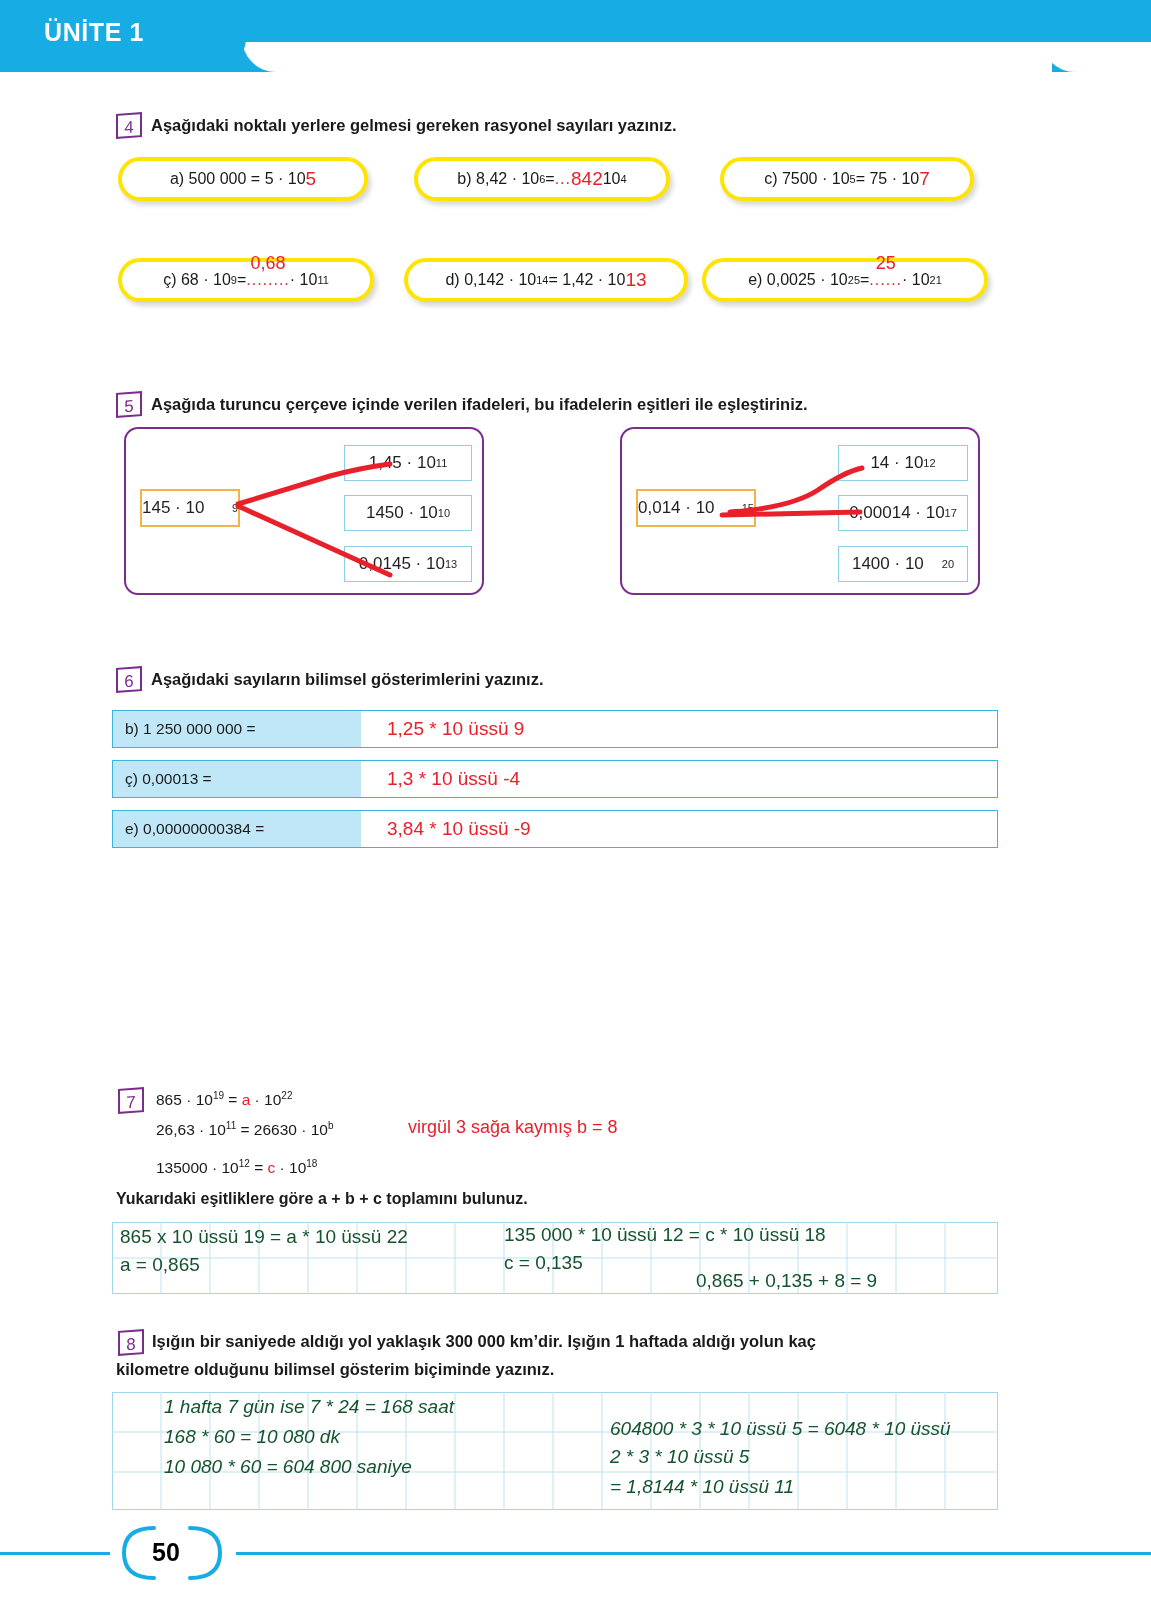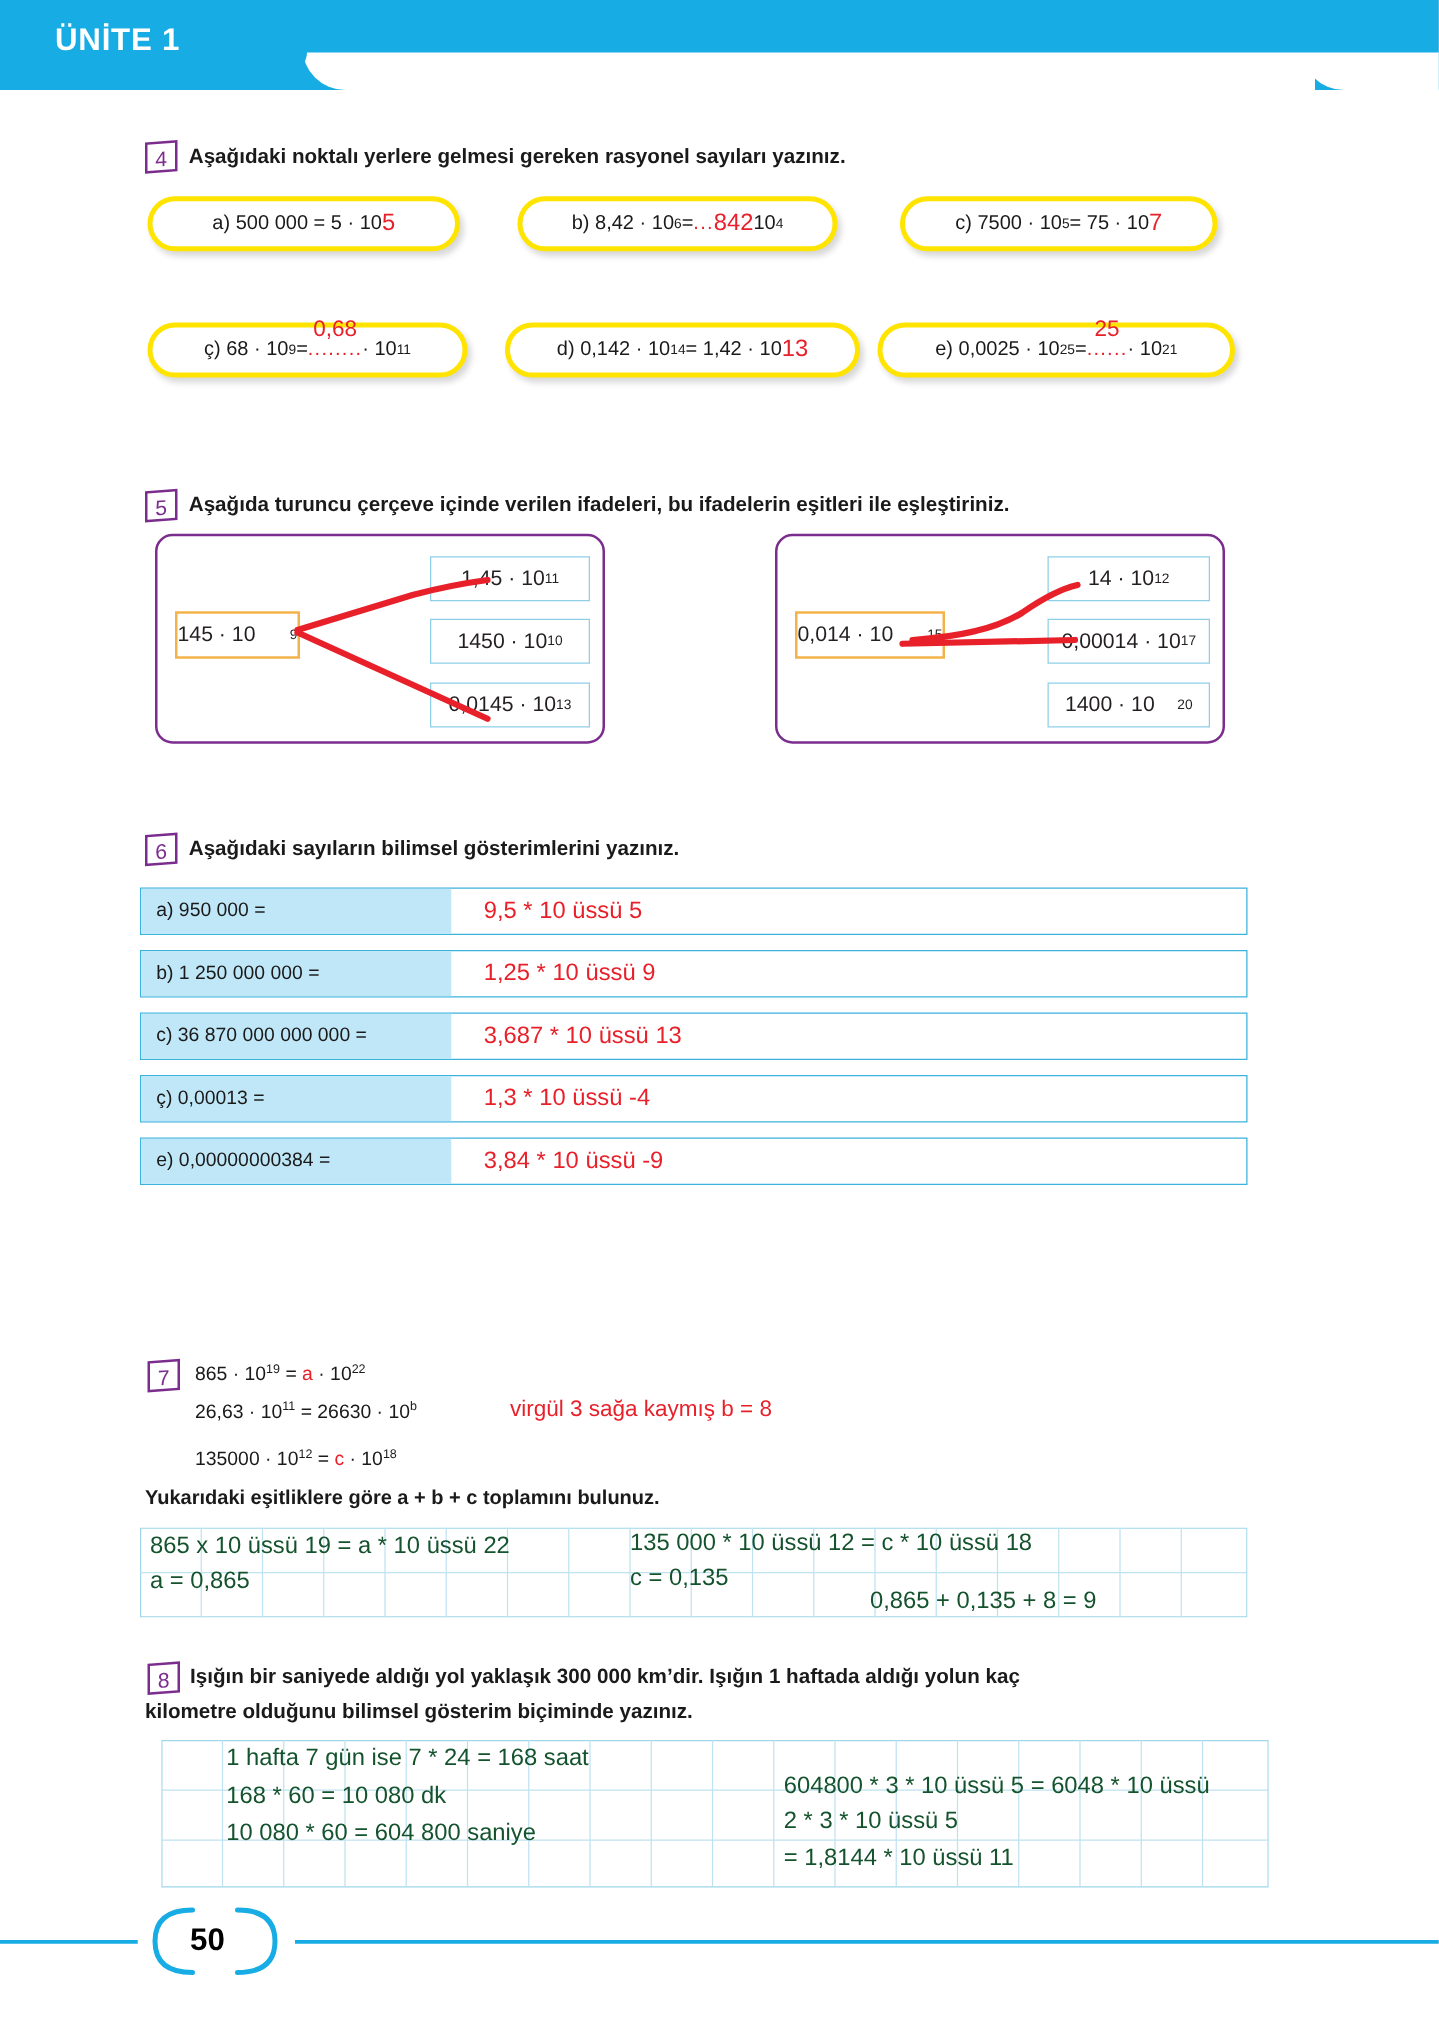--- a/index.html
+++ b/index.html
@@ -246,30 +246,22 @@
   <span>1400 · 10</span>
     <sup>20</sup>
 </div>
 
 <div class="qrow" style="left:116px; top:667px;">
   <span class="qnum">6</span><span class="qtext">Aşağıdaki sayıların bilimsel gösterimlerini yazınız.</span>
 </div>
 
 <div class="q6-table">
   <div class="q6-row">
-    <div class="q6-label">a) 950 000 =</div>
-    <div class="q6-value">9,5 * 10 üssü 5</div>
-  </div>
-  <div class="q6-row">
     <div class="q6-label">b) 1 250 000 000 =</div>
     <div class="q6-value">1,25 * 10 üssü 9</div>
-  </div>
-  <div class="q6-row">
-    <div class="q6-label">c) 36 870 000 000 000 =</div>
-    <div class="q6-value">3,687 * 10 üssü 13</div>
   </div>
   <div class="q6-row">
     <div class="q6-label">ç) 0,00013 =</div>
     <div class="q6-value">1,3 * 10 üssü -4</div>
   </div>
   <div class="q6-row">
     <div class="q6-label">e) 0,00000000384 =</div>
     <div class="q6-value">3,84 * 10 üssü -9</div>
   </div>
 </div>
@@ -319,21 +311,21 @@
   <div class="hand" style="left:392px; top:30px;">c = 0,135</div>
   <div class="hand" style="left:584px; top:48px;">0,865 + 0,135 + 8 = 9</div>
 </div>
 
 <div class="qrow" style="left:118px; top:1330px;">
   <span class="qnum">8</span>
 </div>
 <div class="qtext" style="position:absolute; left:152px; top:1332px; width:846px; text-align:justify;">Işığın bir saniyede aldığı yol yaklaşık 300 000 km’dir. Işığın 1 haftada aldığı yolun kaç</div>
 <div class="qtext" style="position:absolute; left:116px; top:1360px; width:880px;">kilometre olduğunu bilimsel gösterim biçiminde yazınız.</div>
 
-<div class="grid-area" style="left:129px; top:1392px; width:886px; height:130px;">
+<div class="grid-area" style="left:112px; top:1392px; width:886px; height:130px;font-style:italic;">
   <svg class="gridlines" width="886" height="118">
     <rect x="0.5" y="0.5" width="885" height="117" fill="#ffffff" stroke="#9fd6ea" stroke-width="1"></rect>
     <g stroke="#bfe2f0" stroke-width="1">
       <line x1="0" y1="40" x2="886" y2="40"></line>
       <line x1="0" y1="80" x2="886" y2="80"></line>
       <line x1="49" y1="0" x2="49" y2="118"></line>
         <line x1="98" y1="0" x2="98" y2="118"></line>
       <line x1="147" y1="0" x2="147" y2="118"></line>
         <line x1="196" y1="0" x2="196" y2="118"></line>
       <line x1="245" y1="0" x2="245" y2="118"></line>

